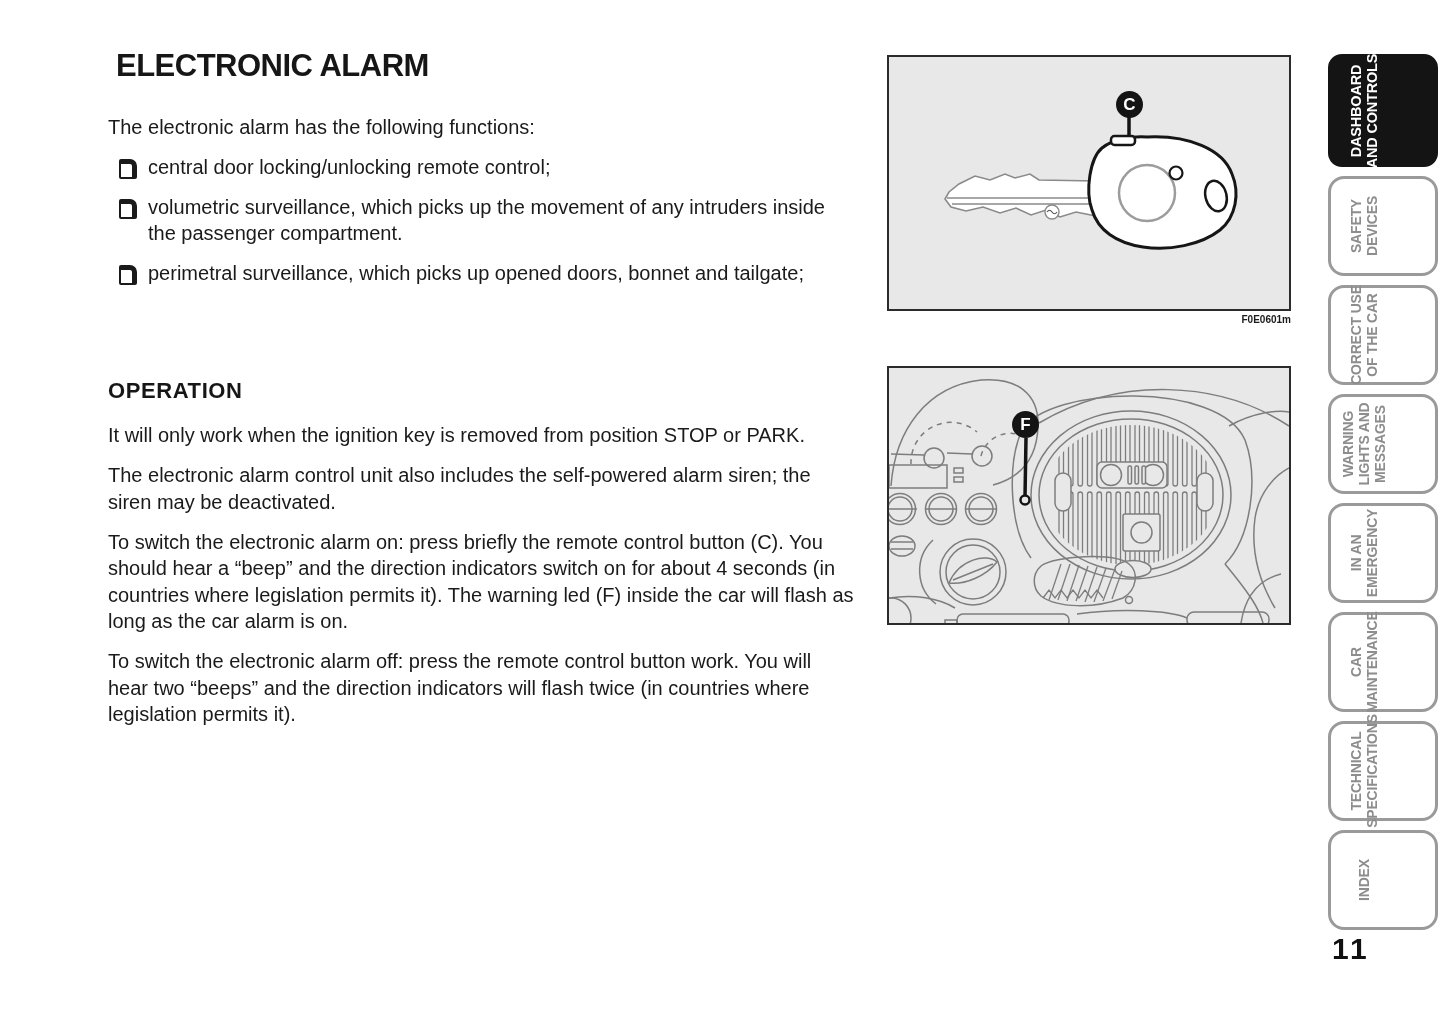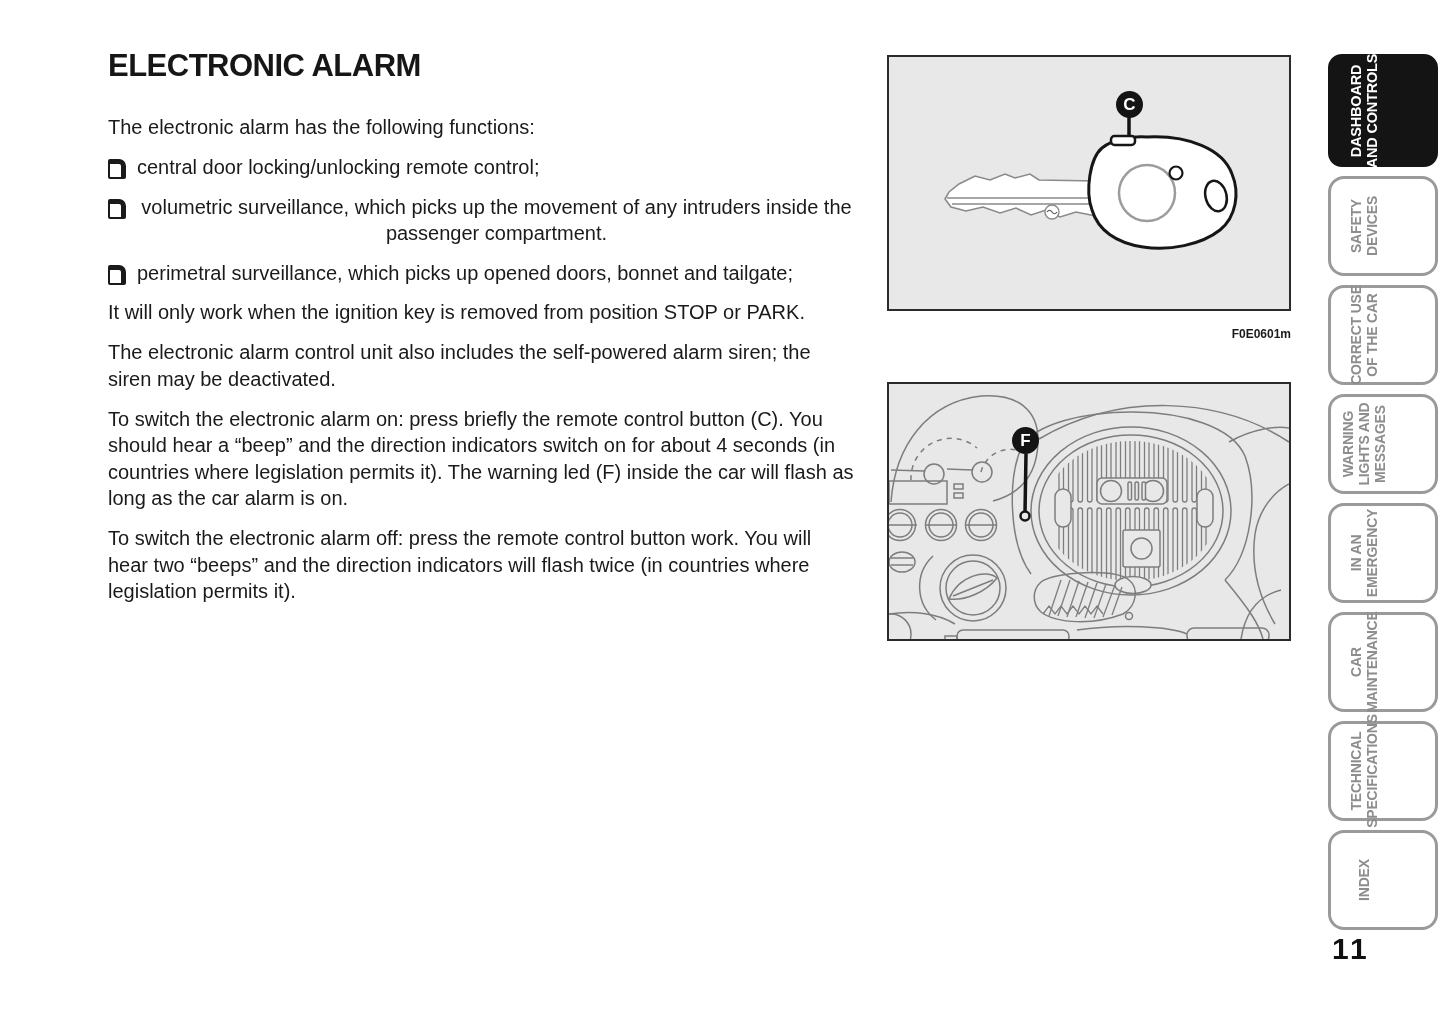--- a/index.html
+++ b/index.html
@@ -3,24 +3,24 @@
 <meta charset="utf-8">
 <style>
   html,body{margin:0;padding:0;}
   .page{
     position:relative; width:1445px; height:1026px; background:#ffffff;
     font-family:"Liberation Sans", sans-serif; color:#1a1a1a; overflow:hidden;
   }
   
   .content{position:absolute; left:108px; top:48px; width:748px;}
   .content h1{
-    margin:0 0 30px 0; font-size:31px; font-weight:bold; letter-spacing:-0.5px; color:#161616;
+    margin:0 0 30px 8px; font-size:31px; font-weight:bold; letter-spacing:-0.5px; color:#161616;
   }
   .content p{margin:0 0 13.5px 0; font-size:20px; line-height:26.5px;}
-  ul.bullets{list-style:none; margin:0; padding:0;text-align:center;}
+  ul.bullets{list-style:none; margin:11px; padding:0;}
   ul.bullets li{
     display:flex; gap:11px; margin:0 0 13px 0; font-size:20px; line-height:26.5px;
   }
   .sq-bullet{
     flex:0 0 auto; width:11px; height:13px; margin-top:5px;
     border:2px solid #1a1a1a; border-top-width:5px; border-right-width:5px;
     border-radius:2px 7px 2px 2px; background:#fff;
   }
   .content h2{
     margin:92px 0 18px 0; font-size:22px; font-weight:bold; letter-spacing:0.6px; color:#161616;
@@ -30,21 +30,21 @@
   .fig{margin:0;}
   .fig + .fig{margin-top:41px;}
   .fig-frame{
     position:relative; width:404px; background:#e8e8e8;
     border:2px solid #2b2b2b; box-sizing:border-box;
   }
   .fig-frame.key{height:256px;}
   .fig-frame.dash{height:259px;}
   .fig-frame svg{position:absolute; left:0; top:0;}
   figcaption{
-    text-align:right; font-size:12px; font-weight:bold; margin-top:16px; color:#1a1a1a;
+    text-align:right; font-size:10px; font-weight:bold; margin-top:3px; color:#1a1a1a;
   }
   .callout{
     position:absolute; width:27px; height:27px; border-radius:50%;
     background:#141414; color:#ffffff; font-weight:bold; font-size:17px;
     display:flex; align-items:center; justify-content:center; line-height:1;
   }
   .callout.c-key{left:227px; top:34px;}
   .callout.f-dash{left:123px; top:43px;}
   
   .sidebar{position:absolute; left:1328px; top:54px; width:110px;}
@@ -87,20 +87,21 @@
       <li>
         <span class="sq-bullet"></span>
         <span>volumetric surveillance, which picks up the movement of any intruders inside the passenger compartment.</span>
       </li>
       <li>
         <span class="sq-bullet"></span>
         <span>perimetral surveillance, which picks up opened doors, bonnet and tailgate;</span>
       </li>
     </ul>
 
+    <h2>OPERATION</h2>
     <p>It will only work when the ignition key is removed from position STOP or PARK.</p>
     <p>The electronic alarm control unit also includes the self-powered alarm siren; the siren may be deactivated.</p>
     <p>To switch the electronic alarm on: press briefly the remote control button (C). You should hear a “beep” and the direction indicators switch on for about 4 seconds (in countries where legislation permits it). The warning led (F) inside the car will flash as long as the car alarm is on.</p>
     <p>To switch the electronic alarm off: press the remote control button work. You will hear two “beeps” and the direction indicators will flash twice (in countries where legislation permits it).</p>
   </main>
 
   <aside class="figures">
 
     <figure class="fig">
       <div class="fig-frame key">

